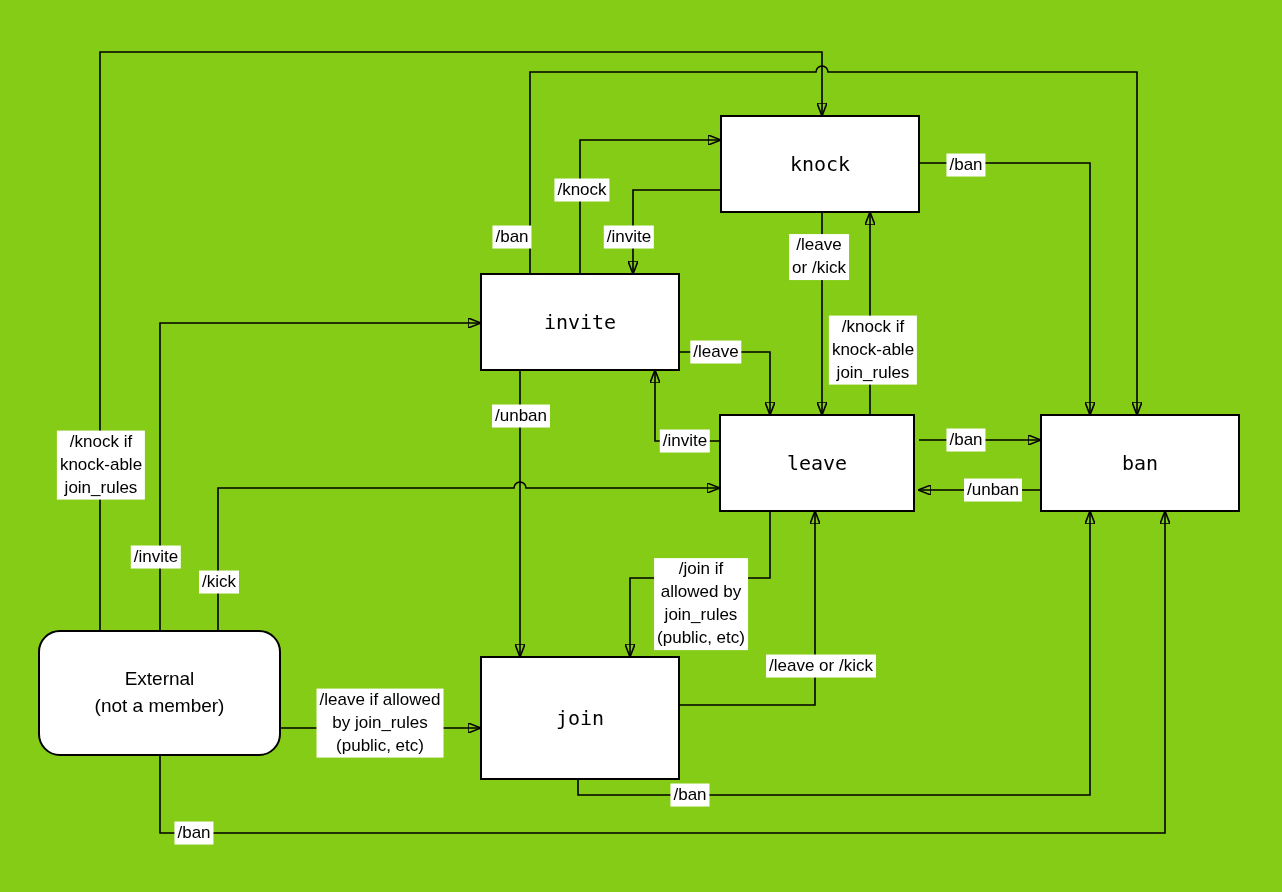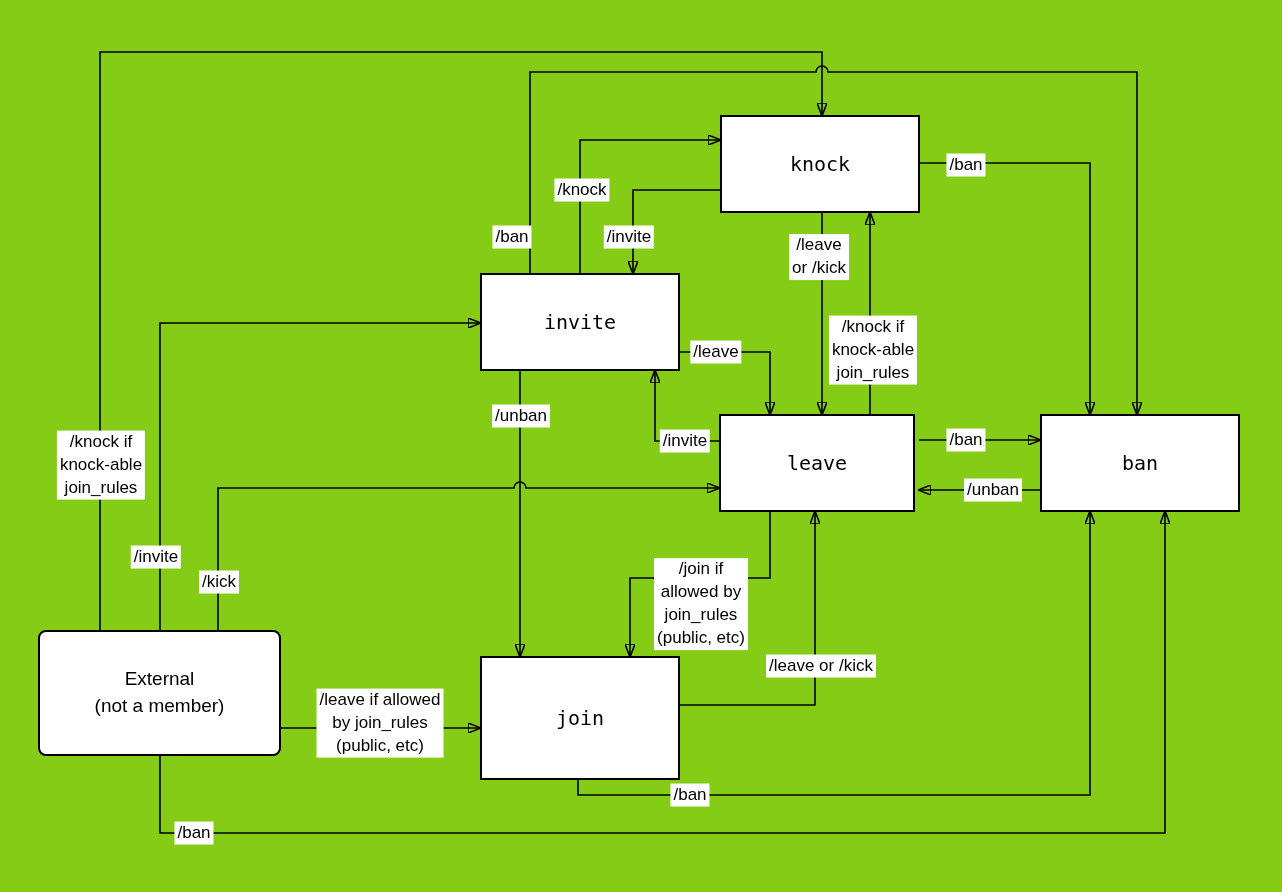--- a/index.html
+++ b/index.html
@@ -20,21 +20,21 @@
     background: #ffffff;
     display: flex;
     align-items: center;
     justify-content: center;
     text-align: center;
     font: 20px "DejaVu Sans Mono", monospace;
     color: #000000;
     white-space: pre-line;
   }
   .node.external {
-    border-radius: 8px;
+    border-radius: 22px;
     font: 19px "Liberation Sans", sans-serif;
     line-height: 1.4;
   }
   .elabel {
     position: absolute;
     transform: translate(-50%, -50%);
     background: #ffffff;
     font: 17px "Liberation Sans", sans-serif;
     line-height: 1.35;
     color: #000000;

